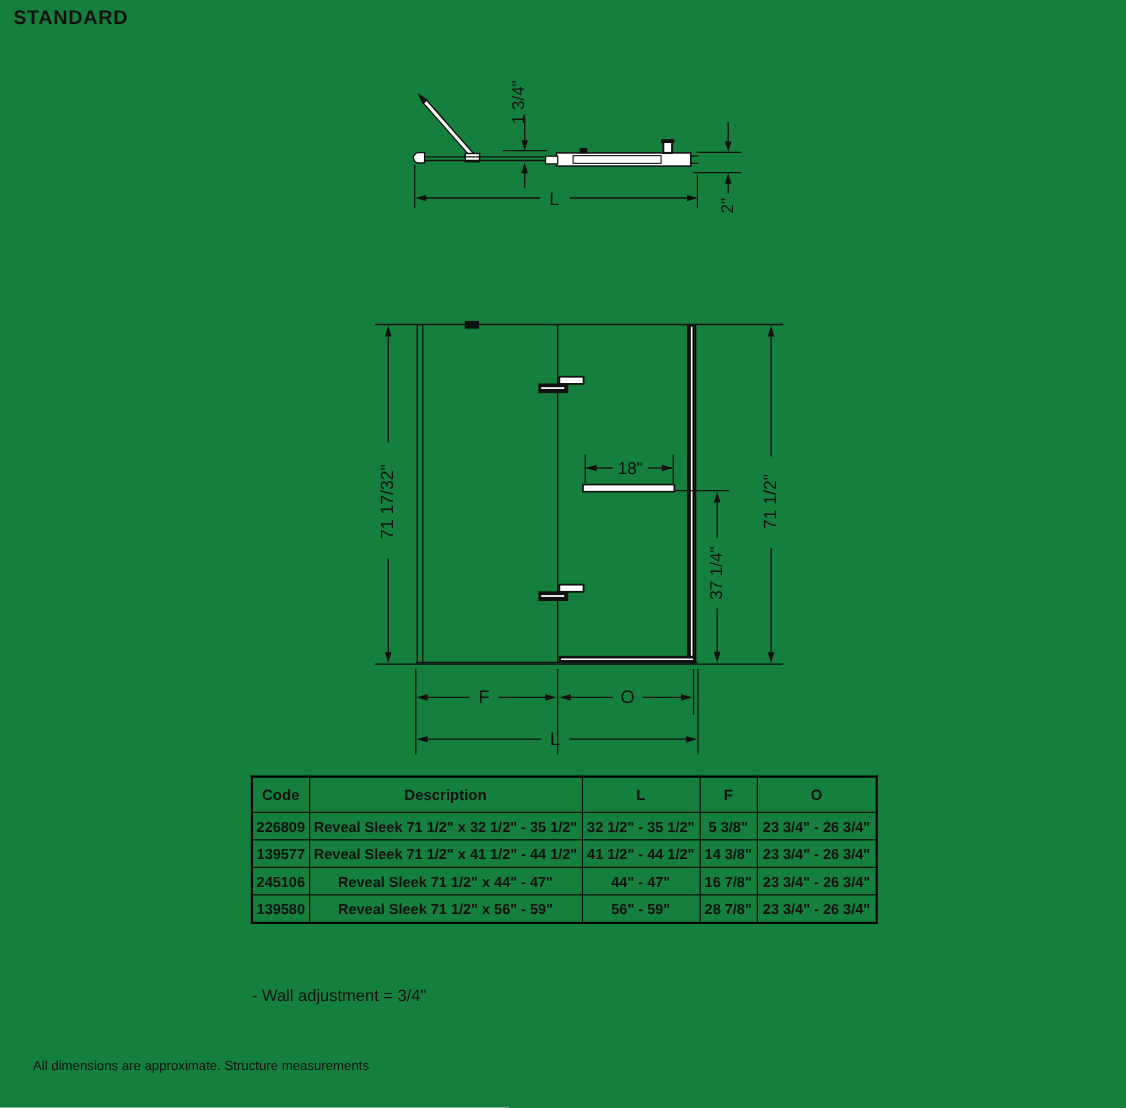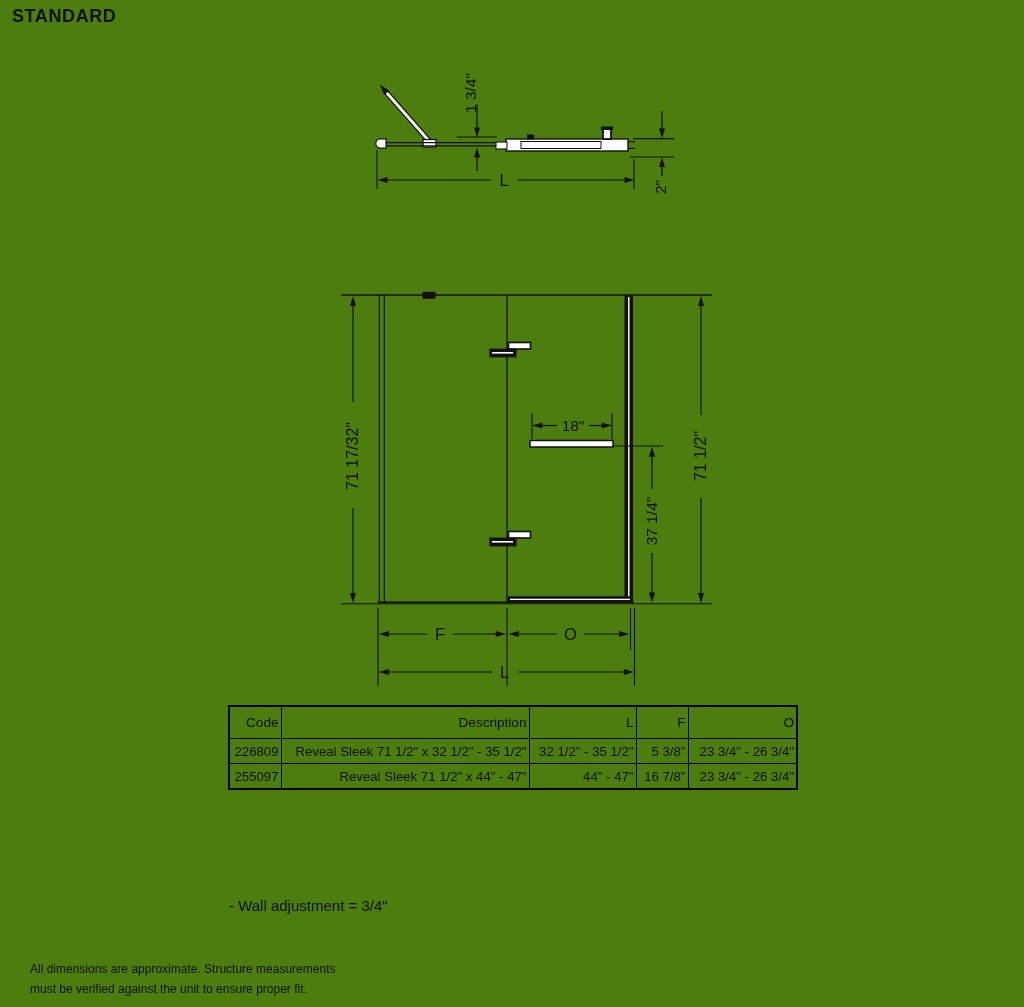--- a/index.html
+++ b/index.html
@@ -1,38 +1,38 @@
 <!DOCTYPE html>
 <html><head>
 <meta charset="utf-8">
 <style>
   html,body { margin:0; padding:0; background:#fff; }
   .page {
-    position:relative; width:1024px; height:1007px; background:#4d7c0f;
+    position:relative; width:1024px; height:1007px; background:#15803d;
     font-family:"Liberation Sans", sans-serif; color:#111; overflow:hidden;
   }
   .page-title {
     position:absolute; left:12px; top:6px;
     font-size:18px; font-weight:bold; letter-spacing:0.6px; color:#111;
   }
   svg text {
     font-family:"Liberation Sans", sans-serif;
     fill:#111;
   }
   .drawing-svg { position:absolute; left:0; top:0; }
   table.spec {
     position:absolute; left:228px; top:705px;
     border-collapse:collapse; table-layout:fixed; width:568px;
     border:2px solid #000;
     font-size:13.2px; color:#111;
   }
   table.spec th, table.spec td {
-    border:1px solid #000; text-align:right; vertical-align:middle;
+    border:1px solid #000; text-align:center; vertical-align:middle;
     padding:0 2px; white-space:nowrap; overflow:hidden;
-    font-weight:normal;
+    font-weight:bold;
   }
   table.spec th { height:31px; font-size:13.6px; }
   table.spec td { height:24px; }
   .note {
     position:absolute; left:229px; top:897px; font-size:15px; color:#111;
   }
   .footer {
     position:absolute; left:30px; top:959px; font-size:12px; line-height:20px; color:#111;
   }
 </style>
@@ -223,29 +223,42 @@
     </thead>
     <tbody>
       <tr>
         <td>226809</td>
         <td>Reveal Sleek 71 1/2" x 32 1/2" - 35 1/2"</td>
         <td>32 1/2" - 35 1/2"</td>
         <td>5 3/8"</td>
         <td>23 3/4" - 26 3/4"</td>
       </tr>
       <tr>
-        <td>255097</td>
+        <td>139577</td>
+        <td>Reveal Sleek 71 1/2" x 41 1/2" - 44 1/2"</td>
+        <td>41 1/2" - 44 1/2"</td>
+        <td>14 3/8"</td>
+        <td>23 3/4" - 26 3/4"</td>
+      </tr>
+      <tr>
+        <td>245106</td>
         <td>Reveal Sleek 71 1/2" x 44" - 47"</td>
         <td>44" - 47"</td>
         <td>16 7/8"</td>
         <td>23 3/4" - 26 3/4"</td>
       </tr>
+      <tr>
+        <td>139580</td>
+        <td>Reveal Sleek 71 1/2" x 56" - 59"</td>
+        <td>56" - 59"</td>
+        <td>28 7/8"</td>
+        <td>23 3/4" - 26 3/4"</td>
+      </tr>
     </tbody>
   </table>
 
   <div class="note">- Wall adjustment = 3/4"</div>
 
   <div class="footer">
     <div>All dimensions are approximate. Structure measurements</div>
-    <div>must be verified against the unit to ensure proper fit.</div>
   </div>
 
 </div>
 
 </body></html>

